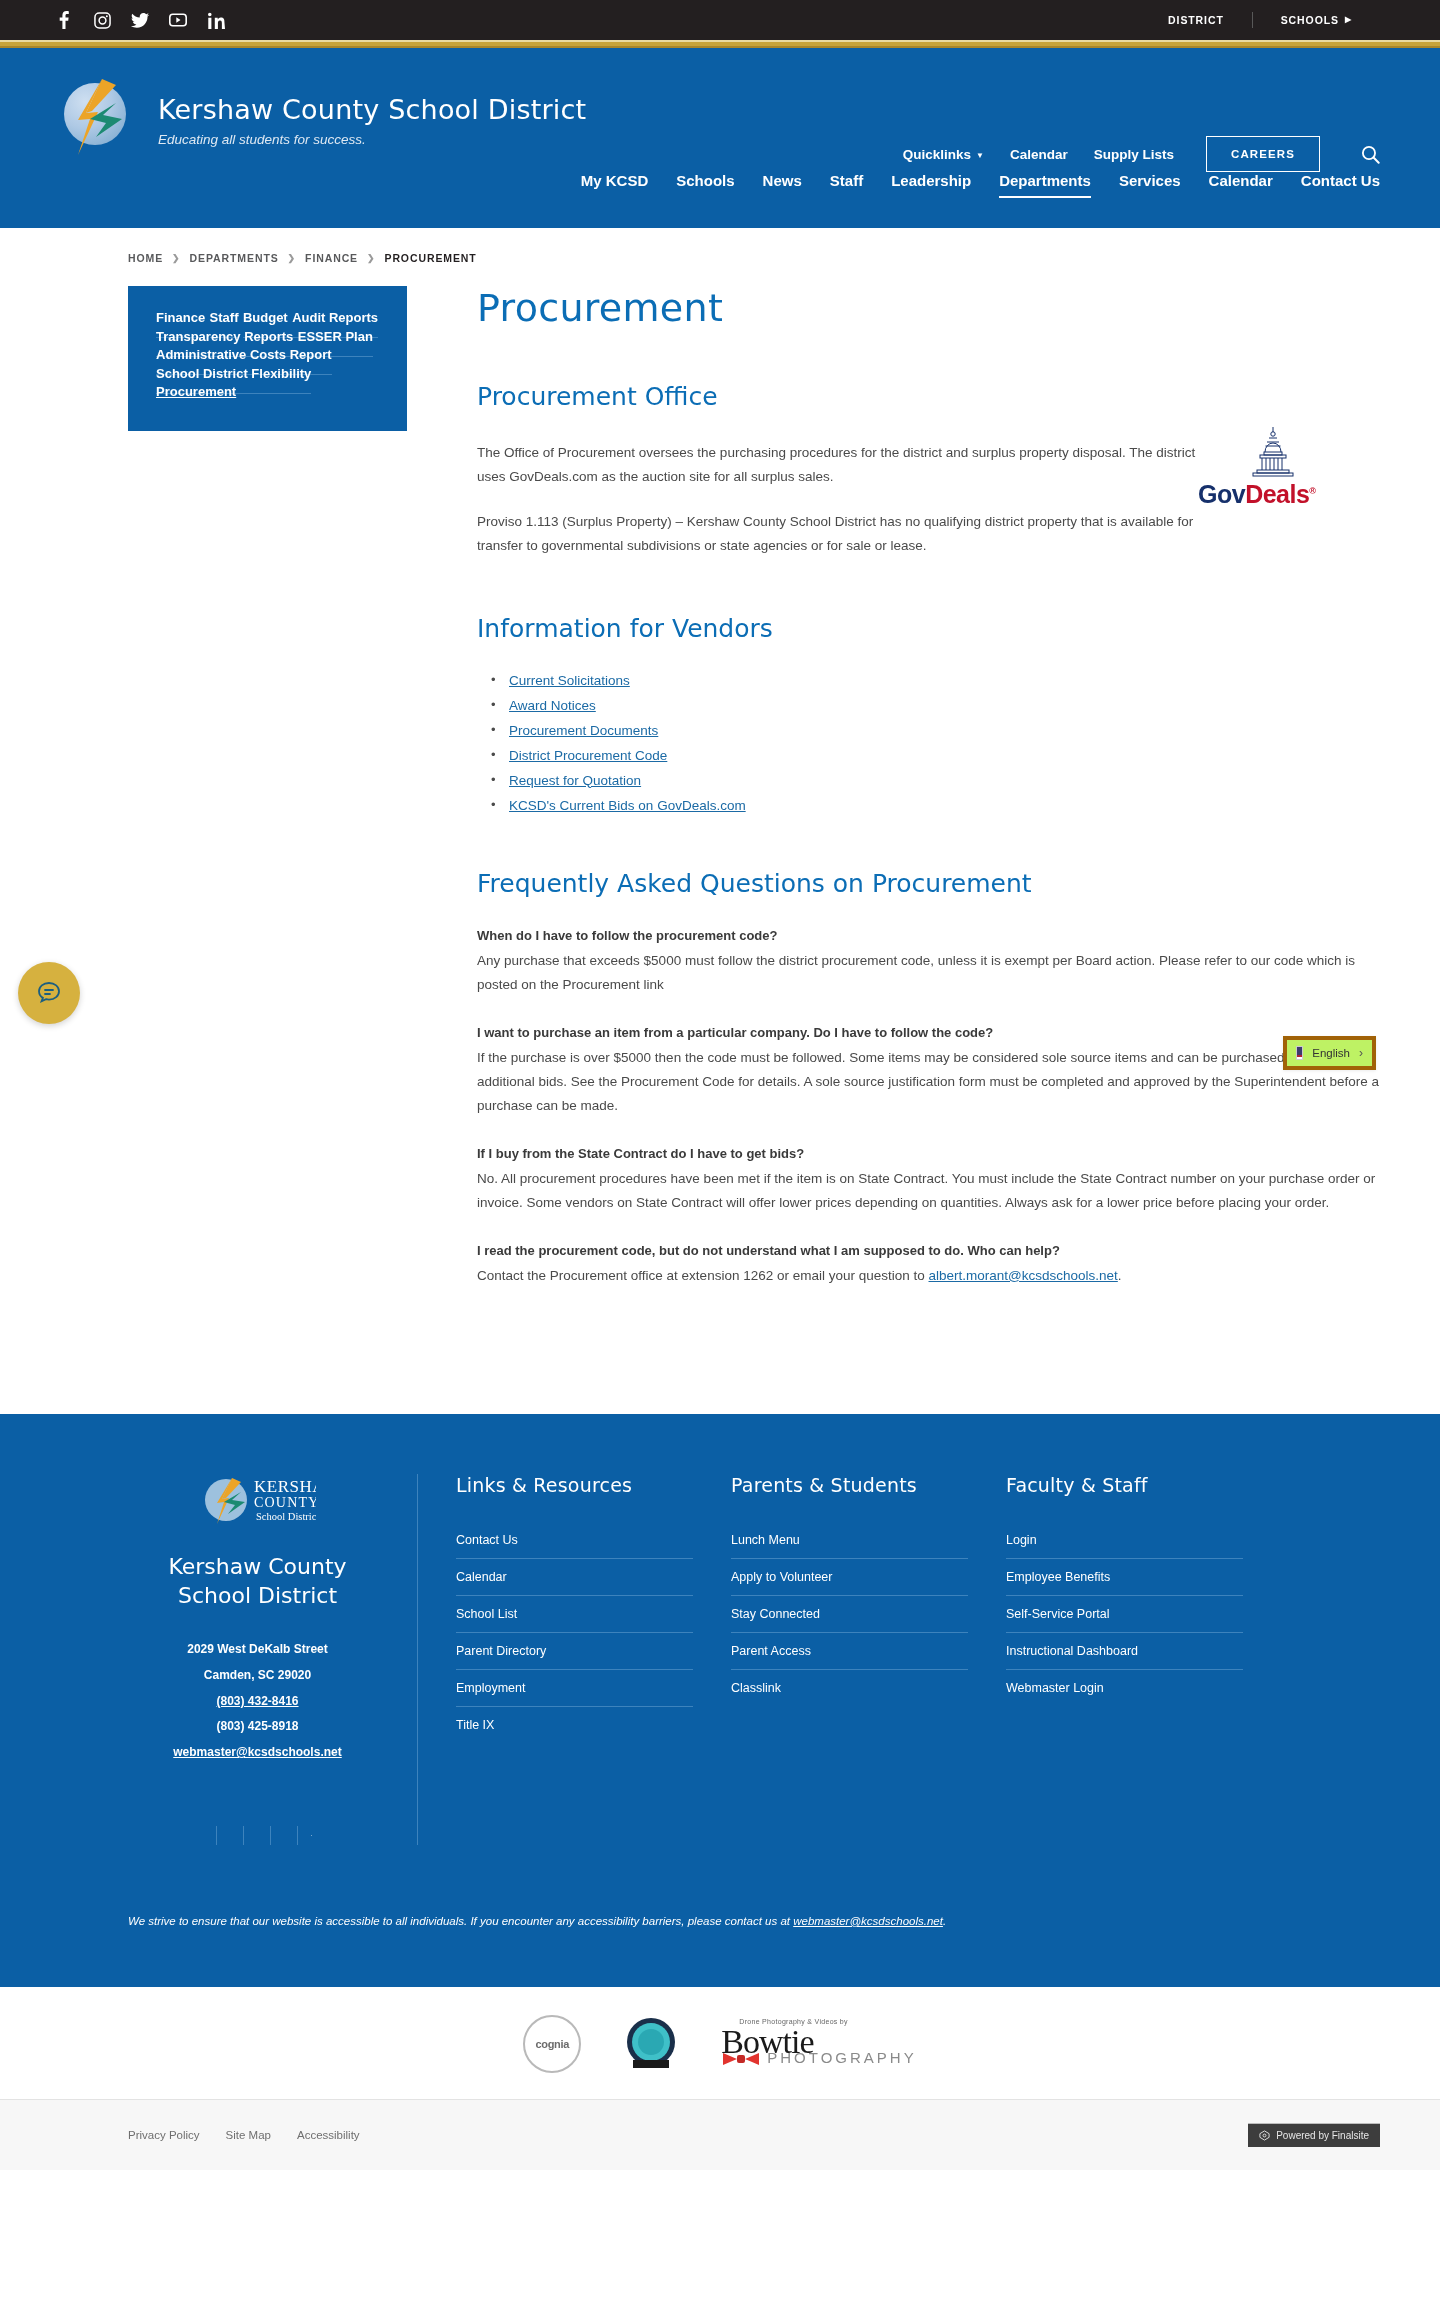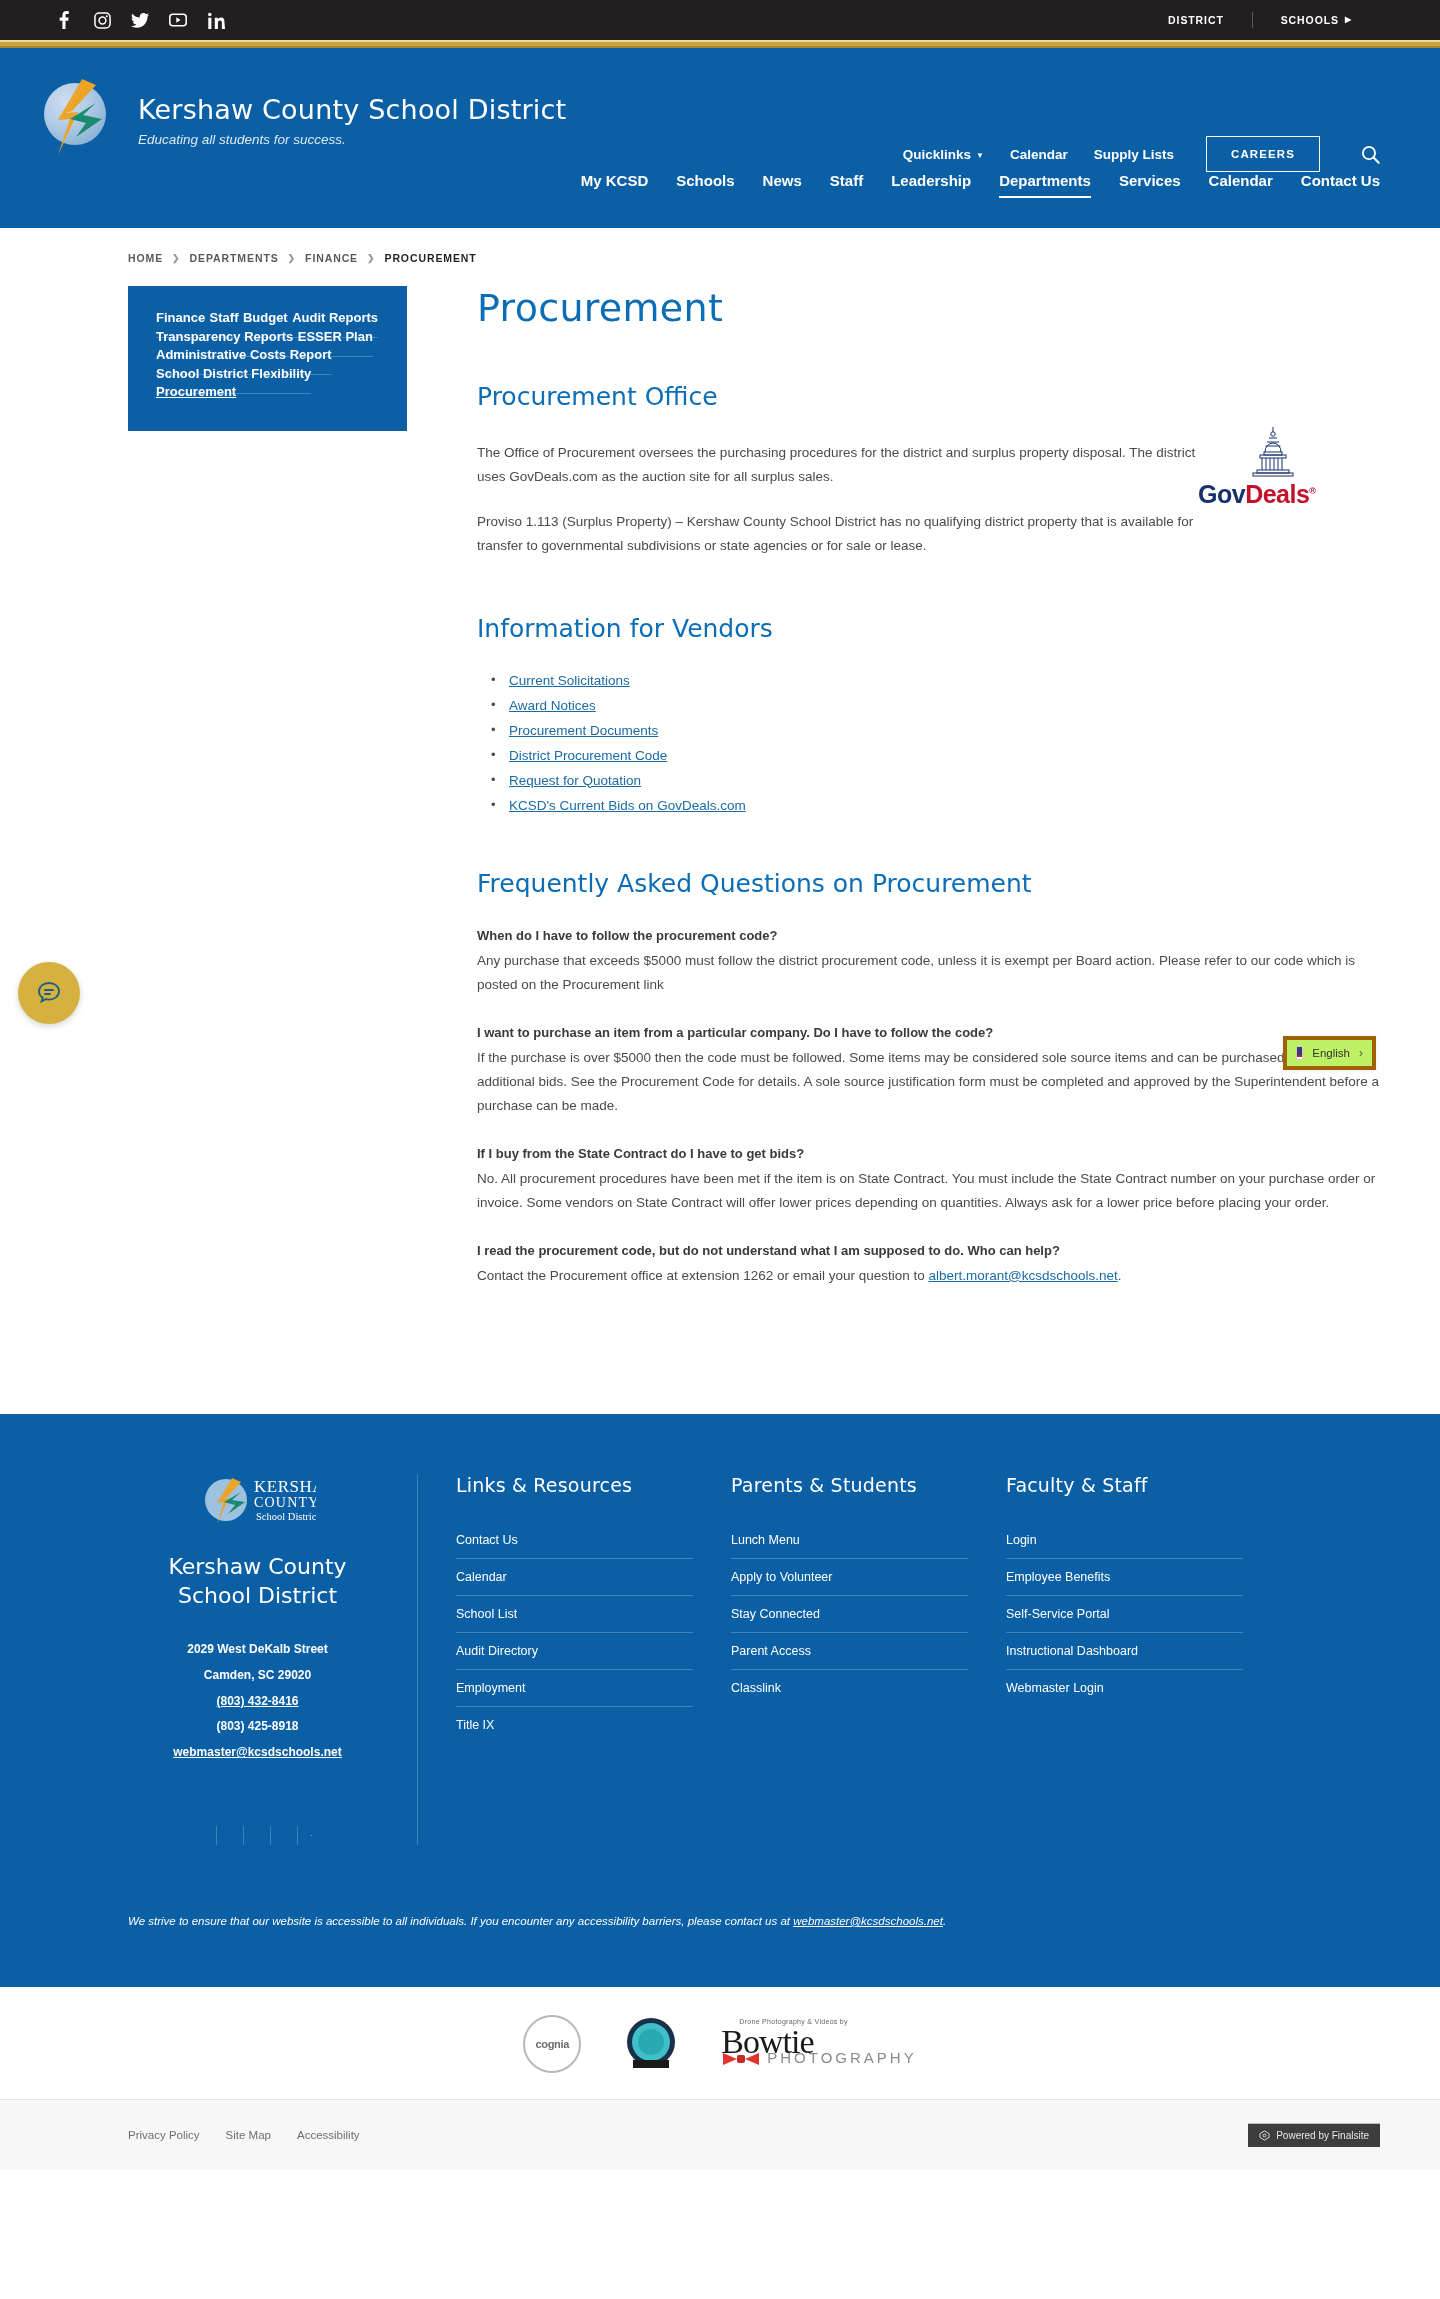--- a/index.html
+++ b/index.html
@@ -45,21 +45,21 @@
   .util-divider { width: 1px; height: 16px; background: #585858; }
   .caret-r { font-size: 8px; }
 
   
   .gold-bar { height: 8px; background: #c7a33a; border-top: 2px solid #e9d9a0; border-bottom:2px solid #a8862b;}
 
   
   .site-header {
     background: #0b5fa5;
     position: relative;
-    padding: 0 36px;
+    padding: 0 56px;
     height: 180px;
   }
   .header-top { display: flex; align-items: flex-start; padding-top: 27px; }
   .brand { display: flex; align-items: center; }
   .logo-mark {
     width: 78px; height: 84px;
     position: relative; flex: none;
     margin-right: 24px;
   }
   .globe {
@@ -604,21 +604,21 @@
               </svg>
           </a>
         </div>
       </div>
 
       <div class="f-col">
         <div class="f-col-title">Links &amp; Resources</div>
         <a class="f-link">Contact Us</a>
         <a class="f-link">Calendar</a>
         <a class="f-link">School List</a>
-        <a class="f-link">Audit Directory</a>
+        <a class="f-link">Parent Directory</a>
         <a class="f-link">Employment</a>
         <a class="f-link">Title IX</a>
       </div>
 
       <div class="f-col">
         <div class="f-col-title">Parents &amp; Students</div>
         <a class="f-link">Lunch Menu</a>
         <a class="f-link">Apply to Volunteer</a>
         <a class="f-link">Stay Connected</a>
         <a class="f-link">Parent Access</a>

